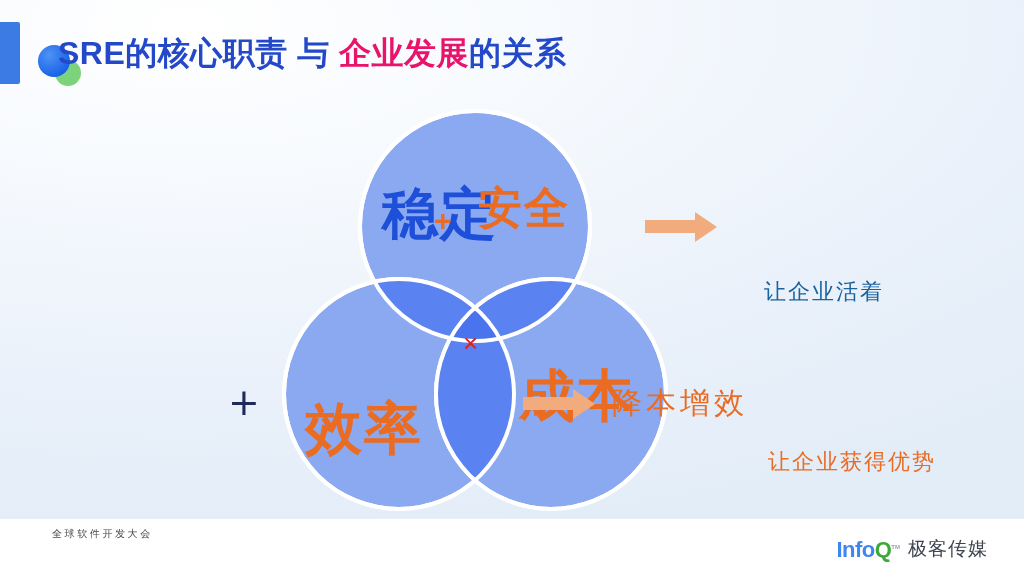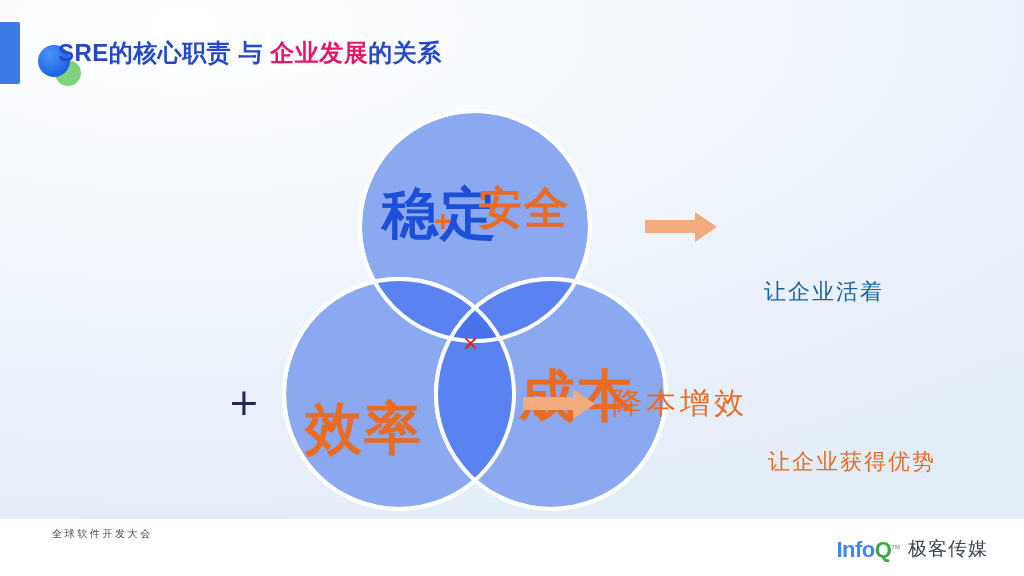--- a/index.html
+++ b/index.html
@@ -24,21 +24,21 @@
   .hdr-dot-green{
     position:absolute;left:55px;top:60px;width:26px;height:26px;border-radius:50%;
     background:#7cd37c;
   }
   .hdr-dot-blue{
     position:absolute;left:38px;top:45px;width:32px;height:32px;border-radius:50%;
     background:radial-gradient(circle at 35% 32%, #4d93f5 0%, #1b63e8 70%, #1450cf 100%);
   }
   .title{
     position:absolute;left:58px;top:30px;
-    font-size:24px;font-weight:700;line-height:46px;white-space:nowrap;
+    font-size:32px;font-weight:700;line-height:46px;white-space:nowrap;
     letter-spacing:0.5px;
   }
   .t-blue{color:#2348c8;}
   .t-pink{color:#e8136a;}
 
   
   .venn{position:absolute;left:0;top:0;width:1024px;height:576px;}
 
   
   .lbl{position:absolute;white-space:nowrap;line-height:1;}

